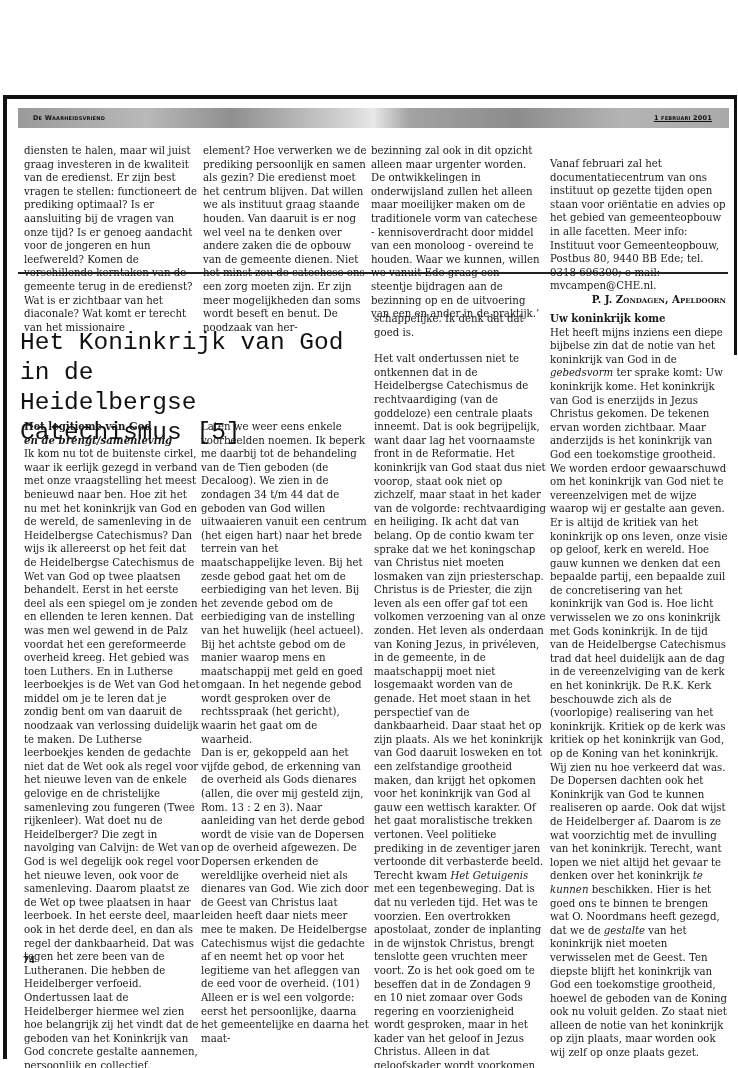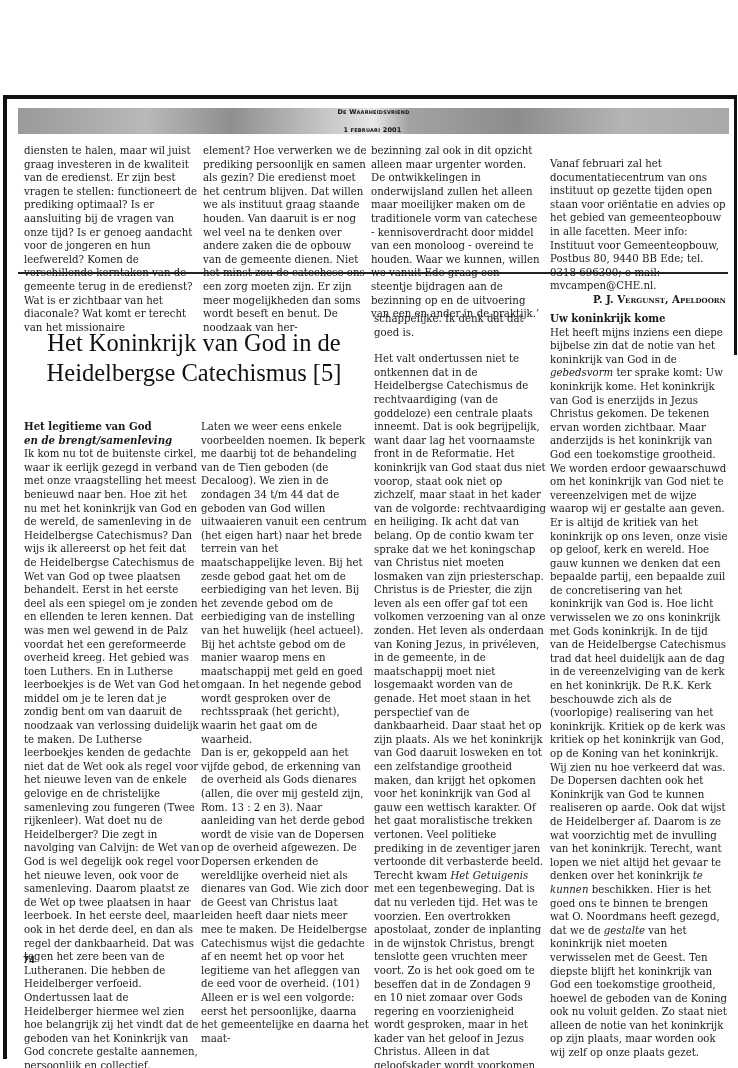--- a/index.html
+++ b/index.html
@@ -10,42 +10,42 @@
   }
   .frame {
     position: absolute; left: 3px; top: 95px; width: 730px; height: 960px;
     border-left: 4px solid #111; border-top: 4px solid #111;
   }
   .right-edge {
     position: absolute; left: 734px; top: 95px; width: 3px; height: 260px;
     background: #111;
   }
   .running-head {
-    position: absolute; left: 18px; top: 108px; width: 711px; height: 26px;
+    position: absolute; left: 18px; top: 108px; width: 711px; height: 20px;
     background: linear-gradient(90deg, #9a9a9a 0%, #b9b9b9 18%, #8f8f8f 30%, #d6d6d6 47%, #e8e8e8 50%, #a3a3a3 55%, #8c8c8c 70%, #b4b4b4 85%, #a9a9a9 100%);
     display: flex; justify-content: space-between; align-items: center;
     font-family: "DejaVu Sans", "Liberation Sans", sans-serif;
     font-size: 6.5px; font-weight: bold; letter-spacing: 0.2px; color: #111;
-    padding: 0 15px; box-sizing: border-box; flex-direction: column;
+    padding: 0 15px; box-sizing: border-box;
   }
-  .running-head .date { padding-right: 2px; }
+  .running-head .date { padding-right: 2px; text-decoration: underline; }
   .col {
     position: absolute; font-size: 10.2px; line-height: 13.6px;
     text-align: left; white-space: normal; margin-top: 20px;
   }
   .col p { margin: 0; }
   .top-rule {
     position: absolute; left: 18px; top: 272px; width: 710px; height: 2px; background: #222;
   }
   .sig {
     text-align: right; font-weight: bold; font-variant: small-caps; margin-top: 0;
   }
   .title {
     position: absolute; left: 20px; top: 328px; width: 348px;
-    text-align: center; font-family: Liberation Serif, serif;
+    text-align: left; font-family: Liberation Mono, monospace;
     font-size: 24.5px; line-height: 30px; color: #111;
   }
   .subhead { font-weight: bold; }
   .subhead-i { font-weight: bold; font-style: italic; }
   .gap { height: 13px; }
   .page-num {
     position: absolute; left: 23px; top: 955px;
     font-family: "DejaVu Sans", "Liberation Sans", sans-serif; font-size: 8.5px; font-weight: bold;
   }
   .it { font-style: italic; }
@@ -65,21 +65,21 @@
   <p>diensten te halen, maar wil juist graag investeren in de kwaliteit van de eredienst. Er zijn best vragen te stellen: functioneert de prediking optimaal? Is er aansluiting bij de vragen van onze tijd? Is er genoeg aandacht voor de jongeren en hun leefwereld? Komen de verschillende kerntaken van de gemeente terug in de eredienst? Wat is er zichtbaar van het diaconale? Wat komt er terecht van het missionaire</p>
 </div>
 <div class="col" style="left:203px; top:124px; width:168px;">
   <p>element? Hoe verwerken we de prediking persoonlijk en samen als gezin? Die eredienst moet het centrum blijven. Dat willen we als instituut graag staande houden. Van daaruit is er nog wel veel na te denken over andere zaken die de opbouw van de gemeente dienen. Niet het minst zou de catechese ons een zorg moeten zijn. Er zijn meer mogelijkheden dan soms wordt beseft en benut. De noodzaak van her-</p>
 </div>
 <div class="col" style="left:371px; top:124px; width:172px;">
   <p>bezinning zal ook in dit opzicht alleen maar urgenter worden. De ontwikkelingen in onderwijsland zullen het alleen maar moeilijker maken om de traditionele vorm van catechese - kennisoverdracht door middel van een monoloog - overeind te houden. Waar we kunnen, willen we vanuit Ede graag een steentje bijdragen aan de bezinning op en de uitvoering van een en ander in de praktijk.’</p>
 </div>
 <div class="col" style="left:550px; top:137px; width:176px;">
   <p>Vanaf februari zal het documentatiecentrum van ons instituut op gezette tijden open staan voor oriëntatie en advies op het gebied van gemeenteopbouw in alle facetten. Meer info: Instituut voor Gemeenteopbouw, Postbus 80, 9440 BB Ede; tel. 0318-696300; e-mail: mvcampen@CHE.nl.</p>
-  <p class="sig">P. J. Vergunst, Apeldoorn</p>
+  <p class="sig">P. J. Zondagen, Apeldoorn</p>
 </div>
 
 <div class="top-rule"></div>
 
 <div class="title">
   <div>Het Koninkrijk van God in de</div>
   <div>Heidelbergse Catechismus [5]</div>
 </div>
 
 <div class="col" style="left:24px; top:400px; width:176px;">

